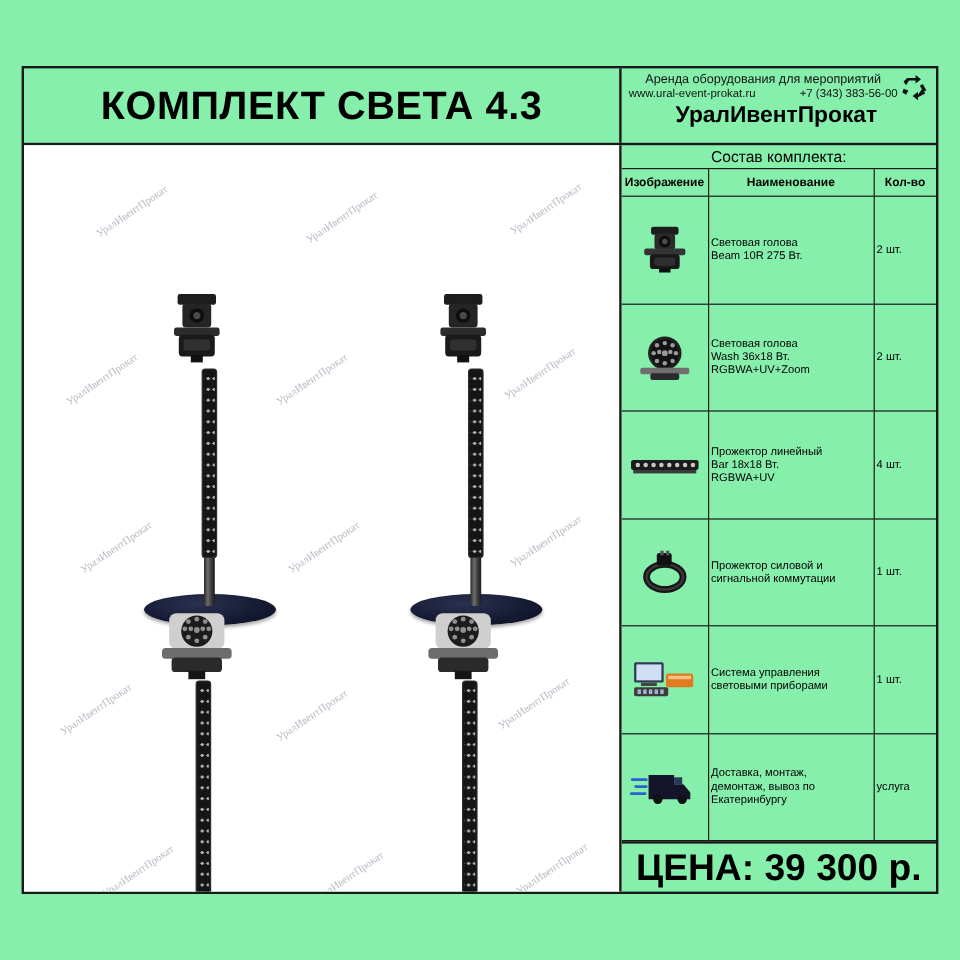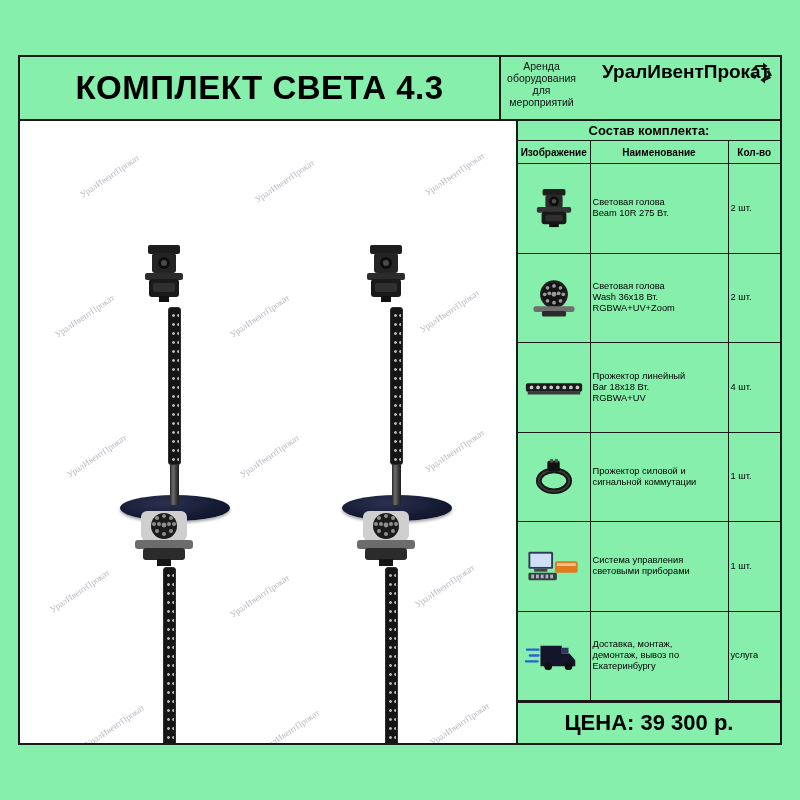--- a/index.html
+++ b/index.html
@@ -49,21 +49,21 @@
     letter-spacing: 0.5px;
     color: #000;
     white-space: nowrap;
   }
   .brand-cell {
     flex: 1;
     box-sizing: border-box;
     padding: 3px 6px 2px 6px;
     position: relative;
     display: flex;
-    flex-direction: row;
+    flex-direction: column;
     justify-content: flex-start;
   }
   .brand-line1 {
     font-size: 10.5px;
     color: #111;
     text-align: center;
     padding-right: 26px;
     line-height: 12px;
   }
   .brand-line2 {
@@ -113,21 +113,21 @@
     min-width: 0;
   }
   .compose-head {
     height: 20px;
     box-sizing: border-box;
     border-bottom: 1px solid #1a1a1a;
     display: flex;
     align-items: center;
     justify-content: center;
     font-size: 13px;
-    font-weight: bold;
+    font-weight: normal;
     color: #000;
   }
   table.spec {
     width: 100%;
     border-collapse: collapse;
     table-layout: fixed;
     flex: 1 1 auto;
   }
   table.spec th, table.spec td {
     border: 1px solid #1a1a1a;
@@ -158,21 +158,21 @@
     align-items: center;
     justify-content: center;
   }
   .price-bar {
     height: 42px;
     box-sizing: border-box;
     border-top: 2px solid #1a1a1a;
     display: flex;
     align-items: center;
     justify-content: center;
-    font-size: 22px;
+    font-size: 31px;
     font-weight: bold;
     color: #000;
     flex: 0 0 auto;
     white-space: nowrap;
   }
   
   .wm {
     position: absolute;
     font-size: 9px;
     color: #b9b9c4;
@@ -230,20 +230,24 @@
 
 <div class="page">
   <div class="sheet">
 
     <div class="top-band">
       <div class="title-cell">
         <div class="title">КОМПЛЕКТ СВЕТА 4.3</div>
       </div>
       <div class="brand-cell">
         <div class="brand-line1">Аренда оборудования для мероприятий</div>
+        <div class="brand-line2">
+          <span>www.ural-event-prokat.ru</span>
+          <span>+7 (343) 383-56-00</span>
+        </div>
         <div class="brand-big">УралИвентПрокат</div>
         <span class="recycle-icon">
           <svg viewBox="0 0 24 24" width="24" height="24">
             <path d="M6 4 L13 4 L13 1.5 L17.5 5 L13 8.5 L13 6 L7.5 6 L5 10 L3 7 Z" fill="#111"></path>
             <path d="M19 9 L22 14.5 L19.5 15.5 L16.5 10.5 Z" fill="#111"></path>
             <path d="M18.5 13 L21 17 L15 20 L15 22.5 L10.5 19 L15 15.5 L15 18 Z" fill="#111"></path>
             <path d="M3 13 L7 14.5 L5 18 L2 16 Z" fill="#111"></path>
           </svg>
         </span>
       </div>

